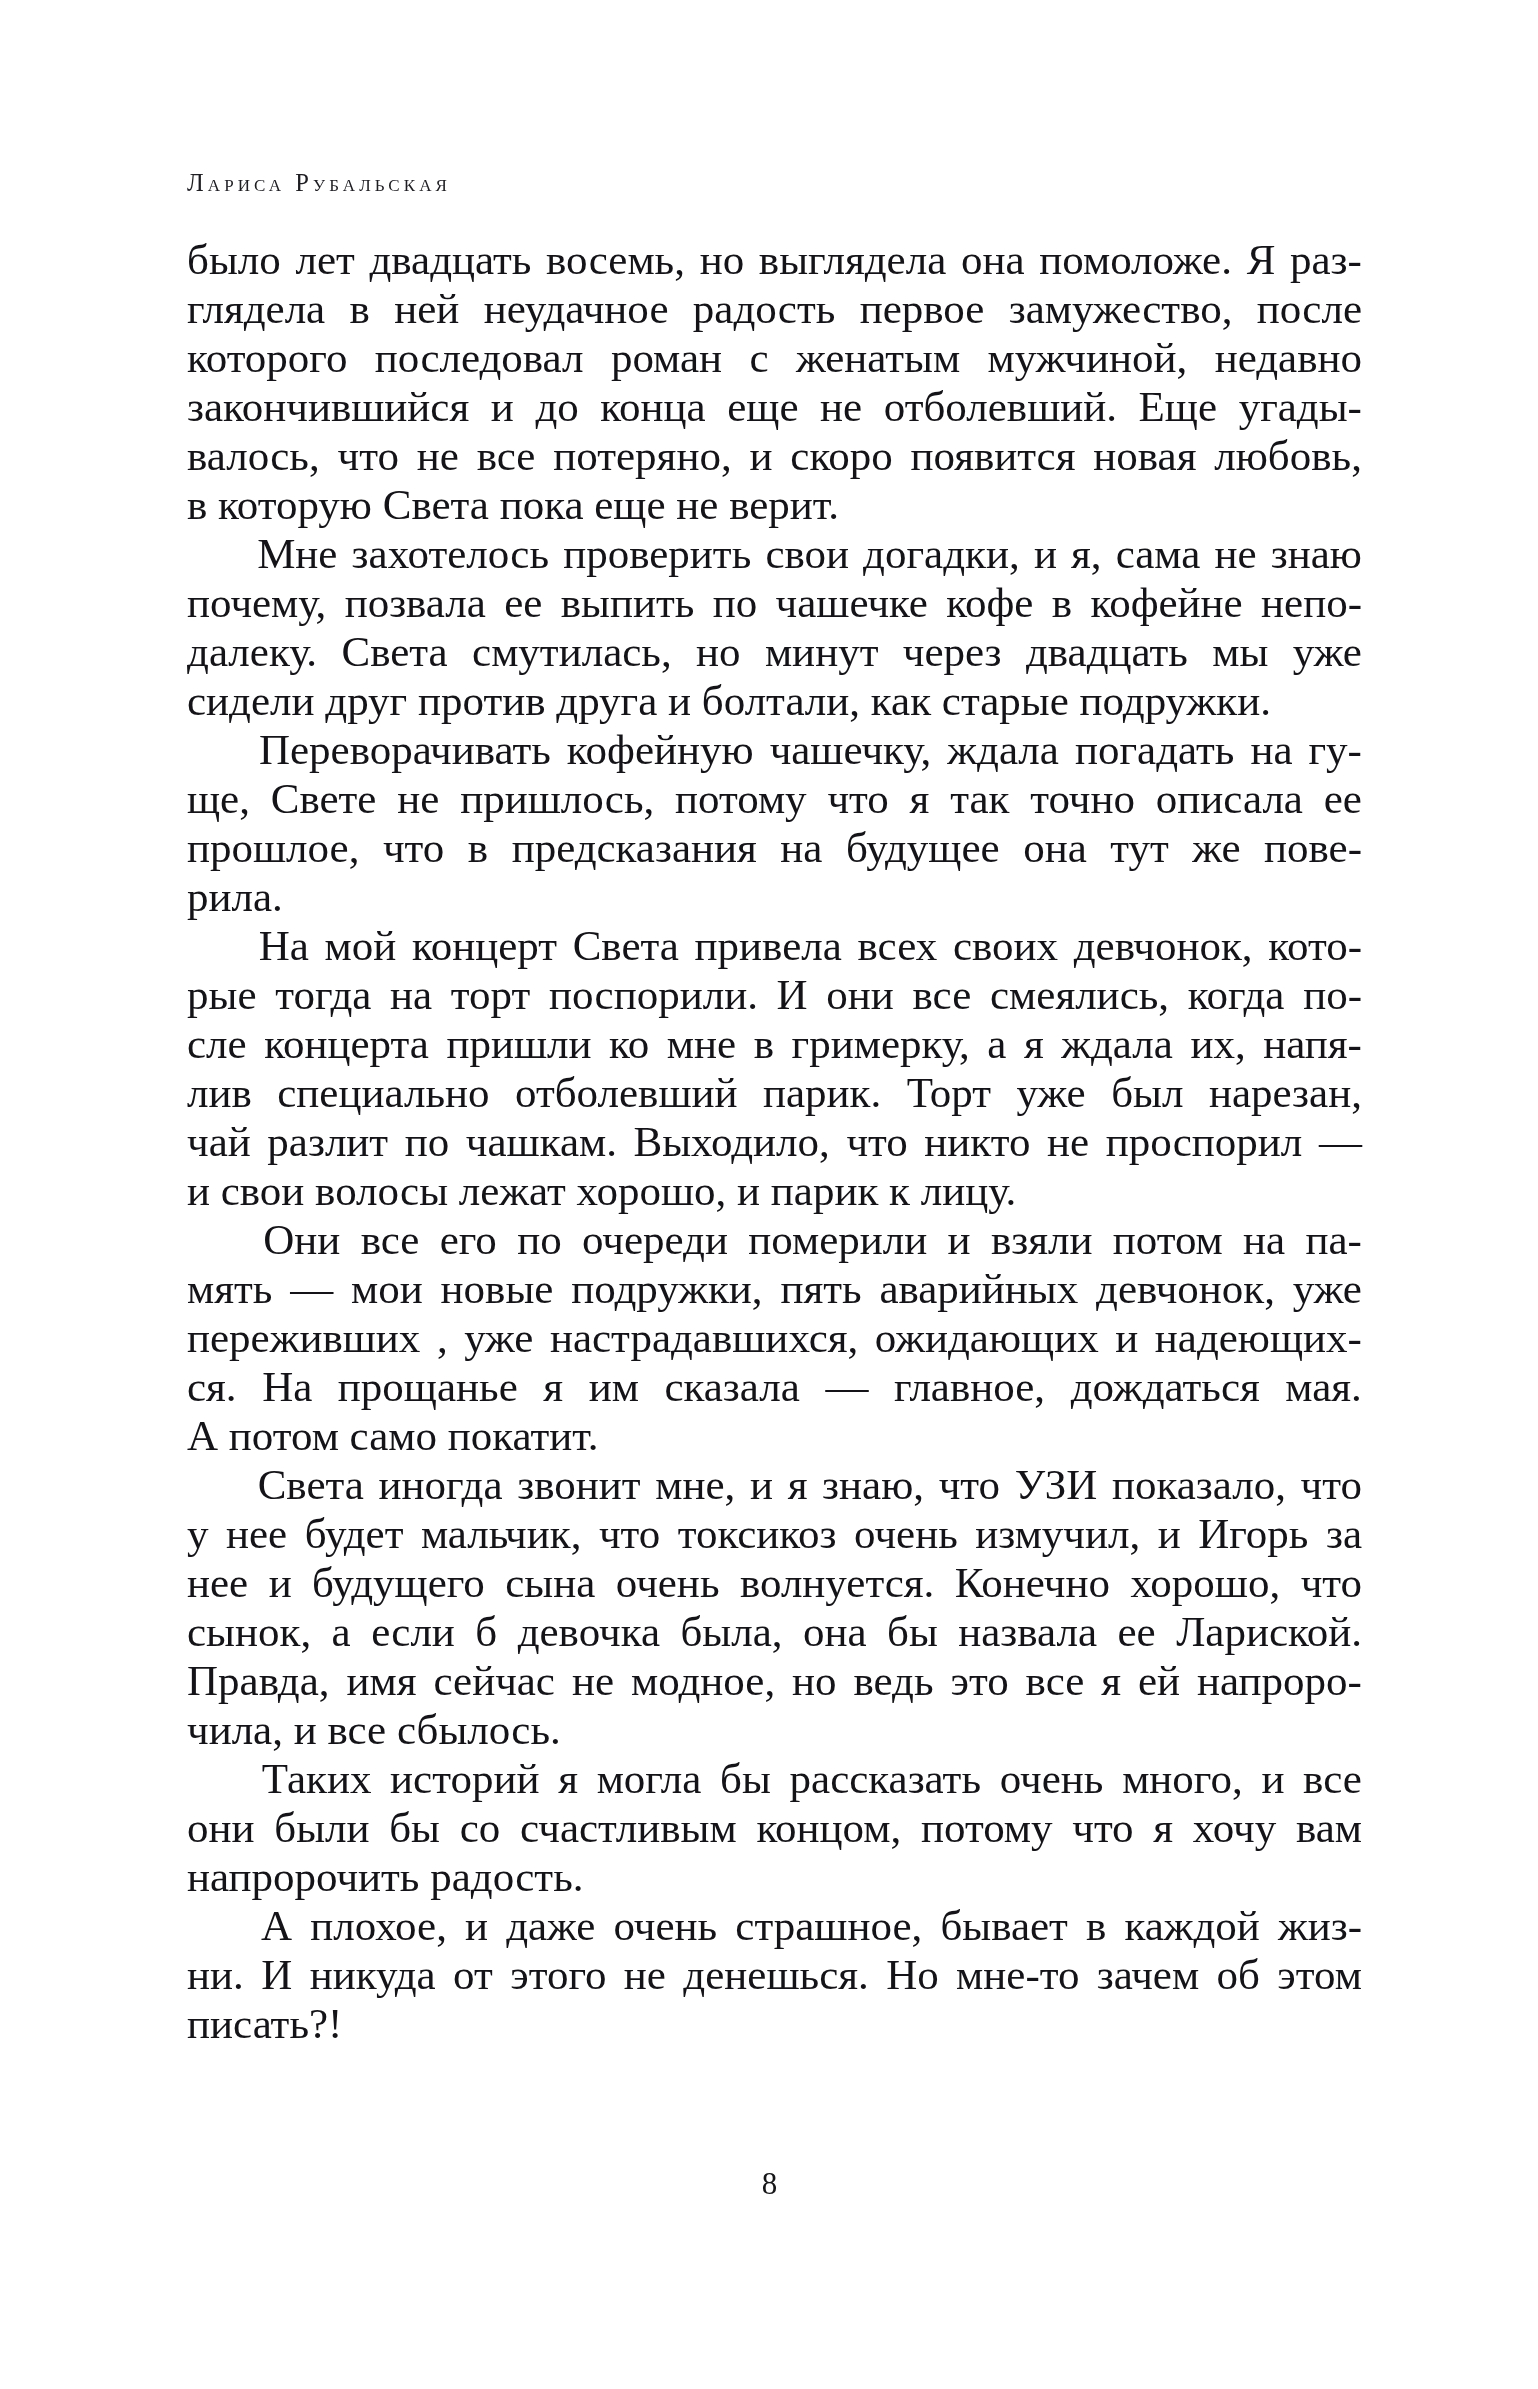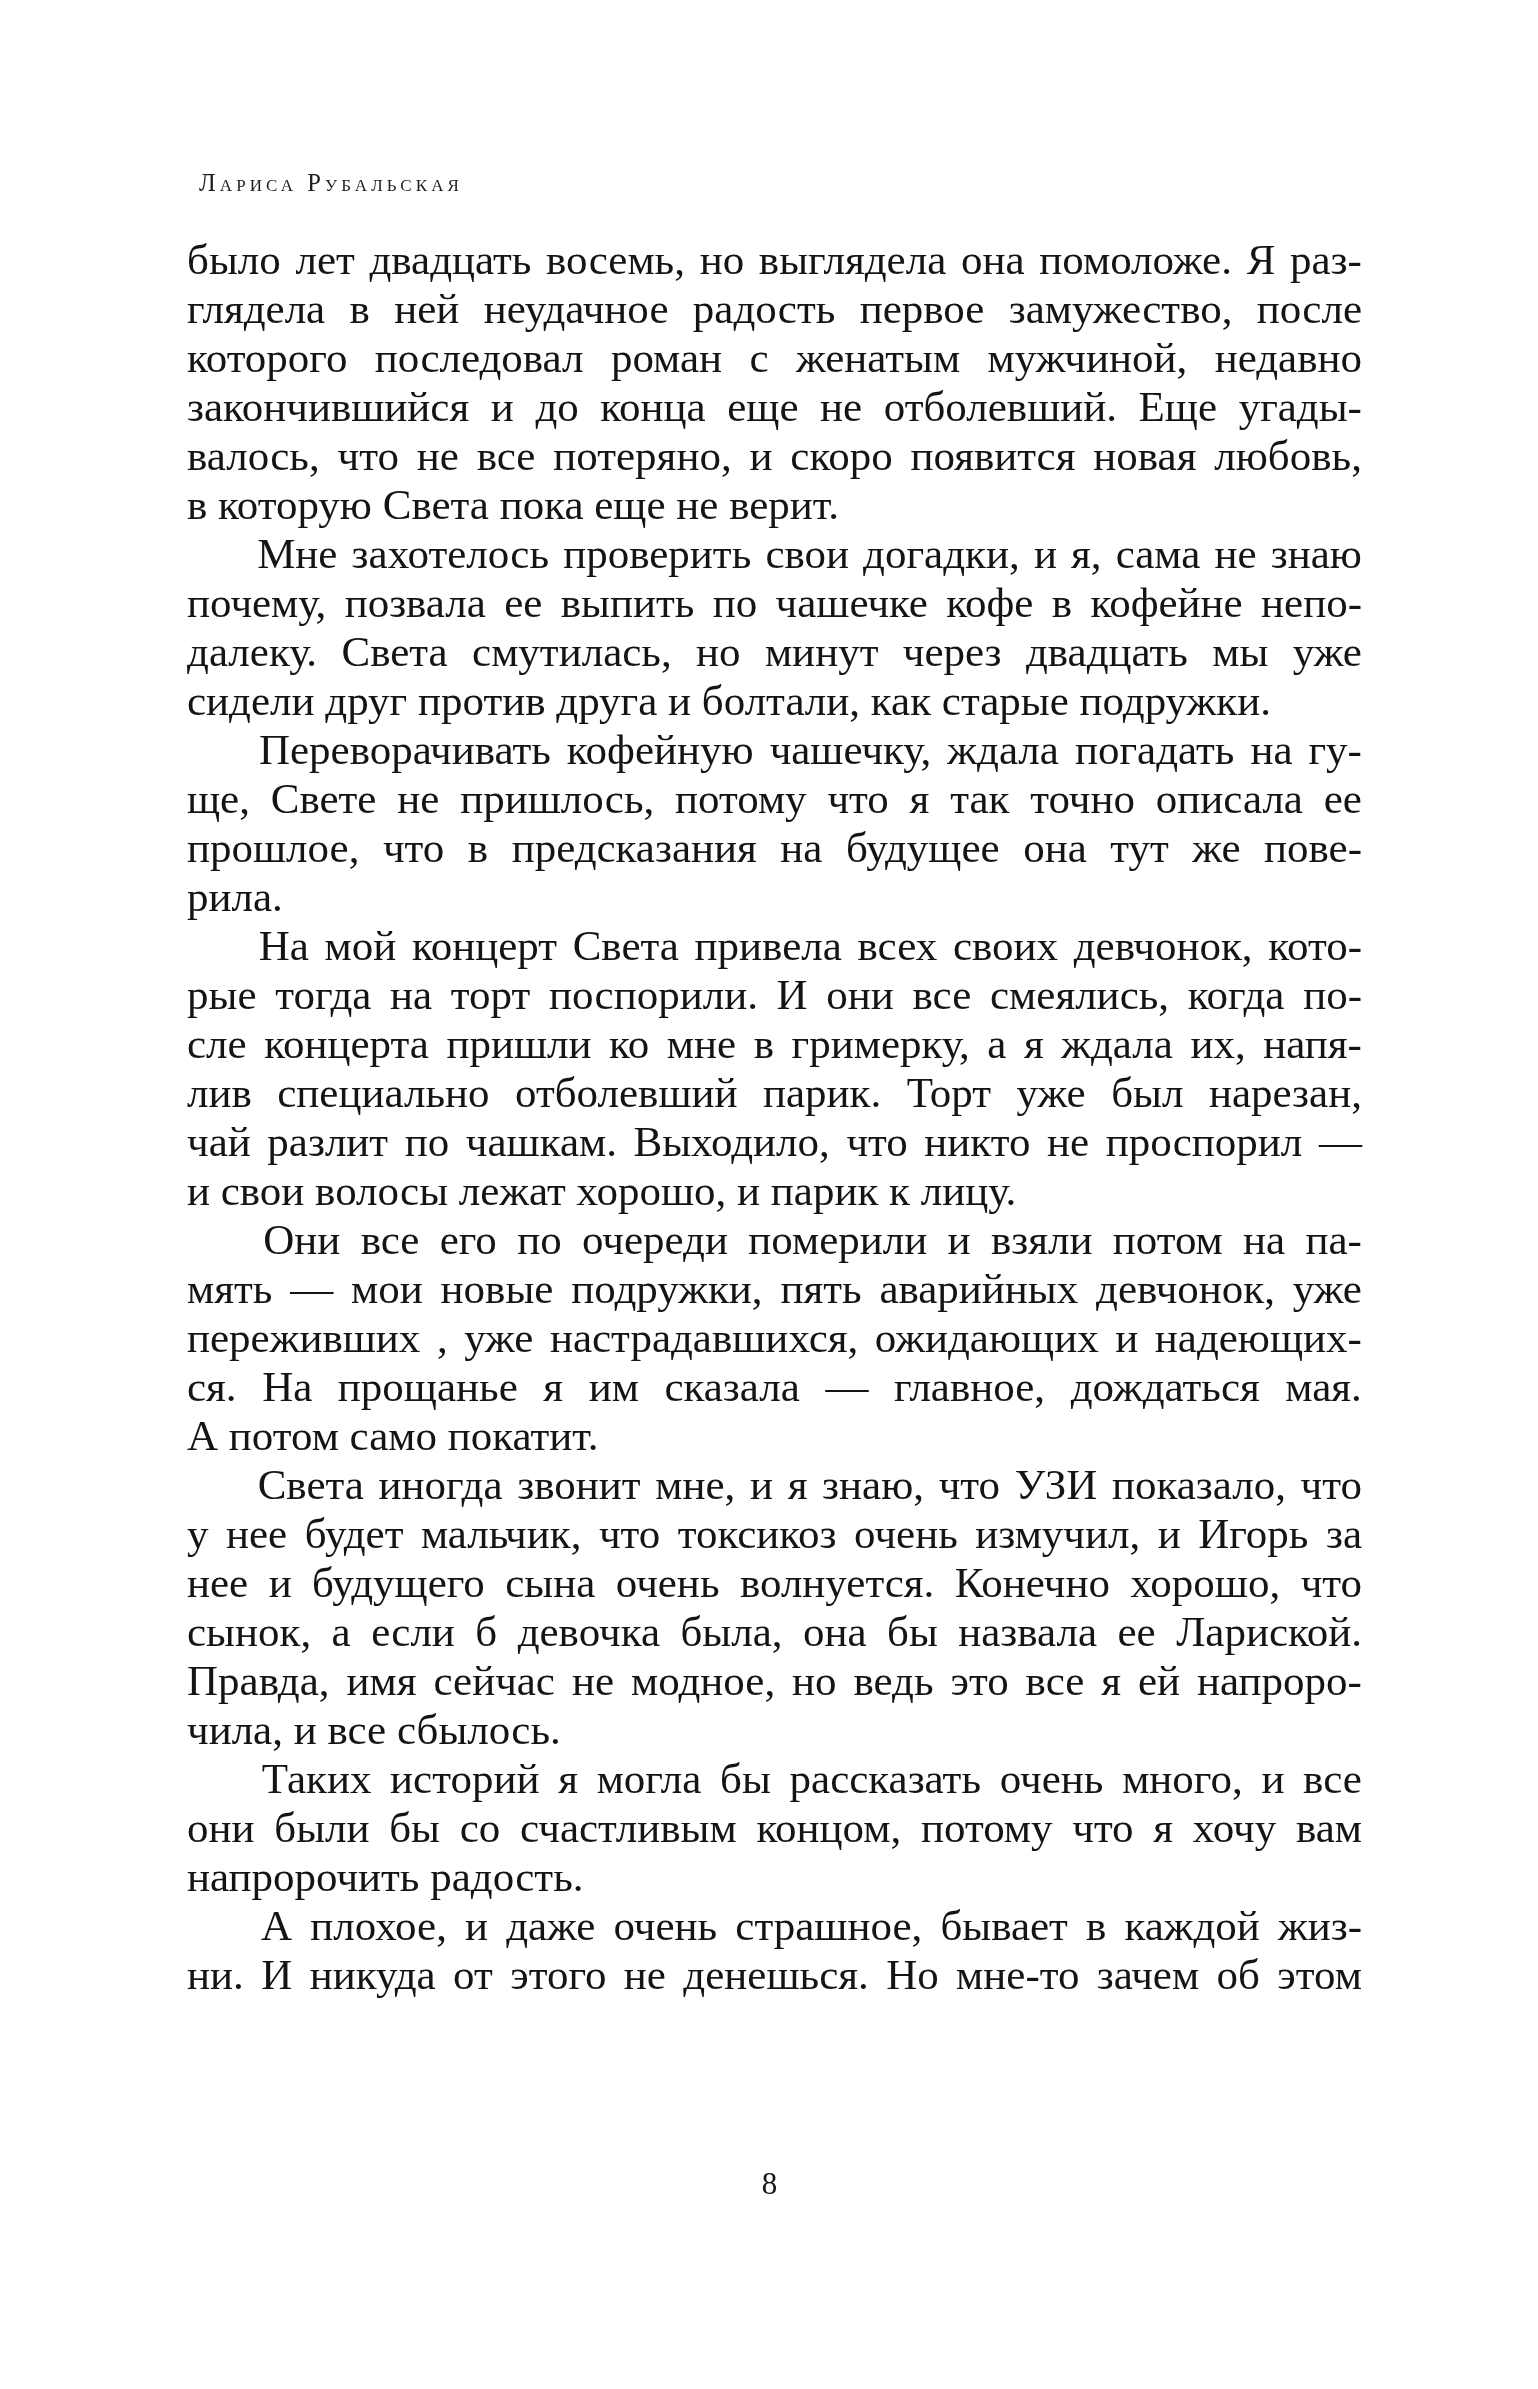--- a/index.html
+++ b/index.html
@@ -28,21 +28,20 @@
   .running-head {
     position: absolute;
     left: 187px;
     top: 169px;
     font-size: 24.6px;
     font-variant: small-caps;
     letter-spacing: 4.1px;
     color: #1d1d22;
     white-space: nowrap;
     font-family: "Liberation Serif", "DejaVu Serif", serif;
-    margin-left: 12px;
   }
 
   .text-block {
     position: absolute;
     left: 187px;
     top: 235px;
     width: 1175px;
   }
 
   .para {
@@ -464,19 +463,20 @@
           <span class="w">от</span>
           <span class="w">этого</span>
           <span class="w">не</span>
           <span class="w">денешься.</span>
           <span class="w">Но</span>
           <span class="w">мне-то</span>
           <span class="w">зачем</span>
           <span class="w">об</span>
           <span class="w">этом</span>
         </span>
+        <span class="ln last">писать?!</span>
       </p>
     </div>
 
   <div class="folio">8</div>
 
 </div>
 
 
 </body></html>

